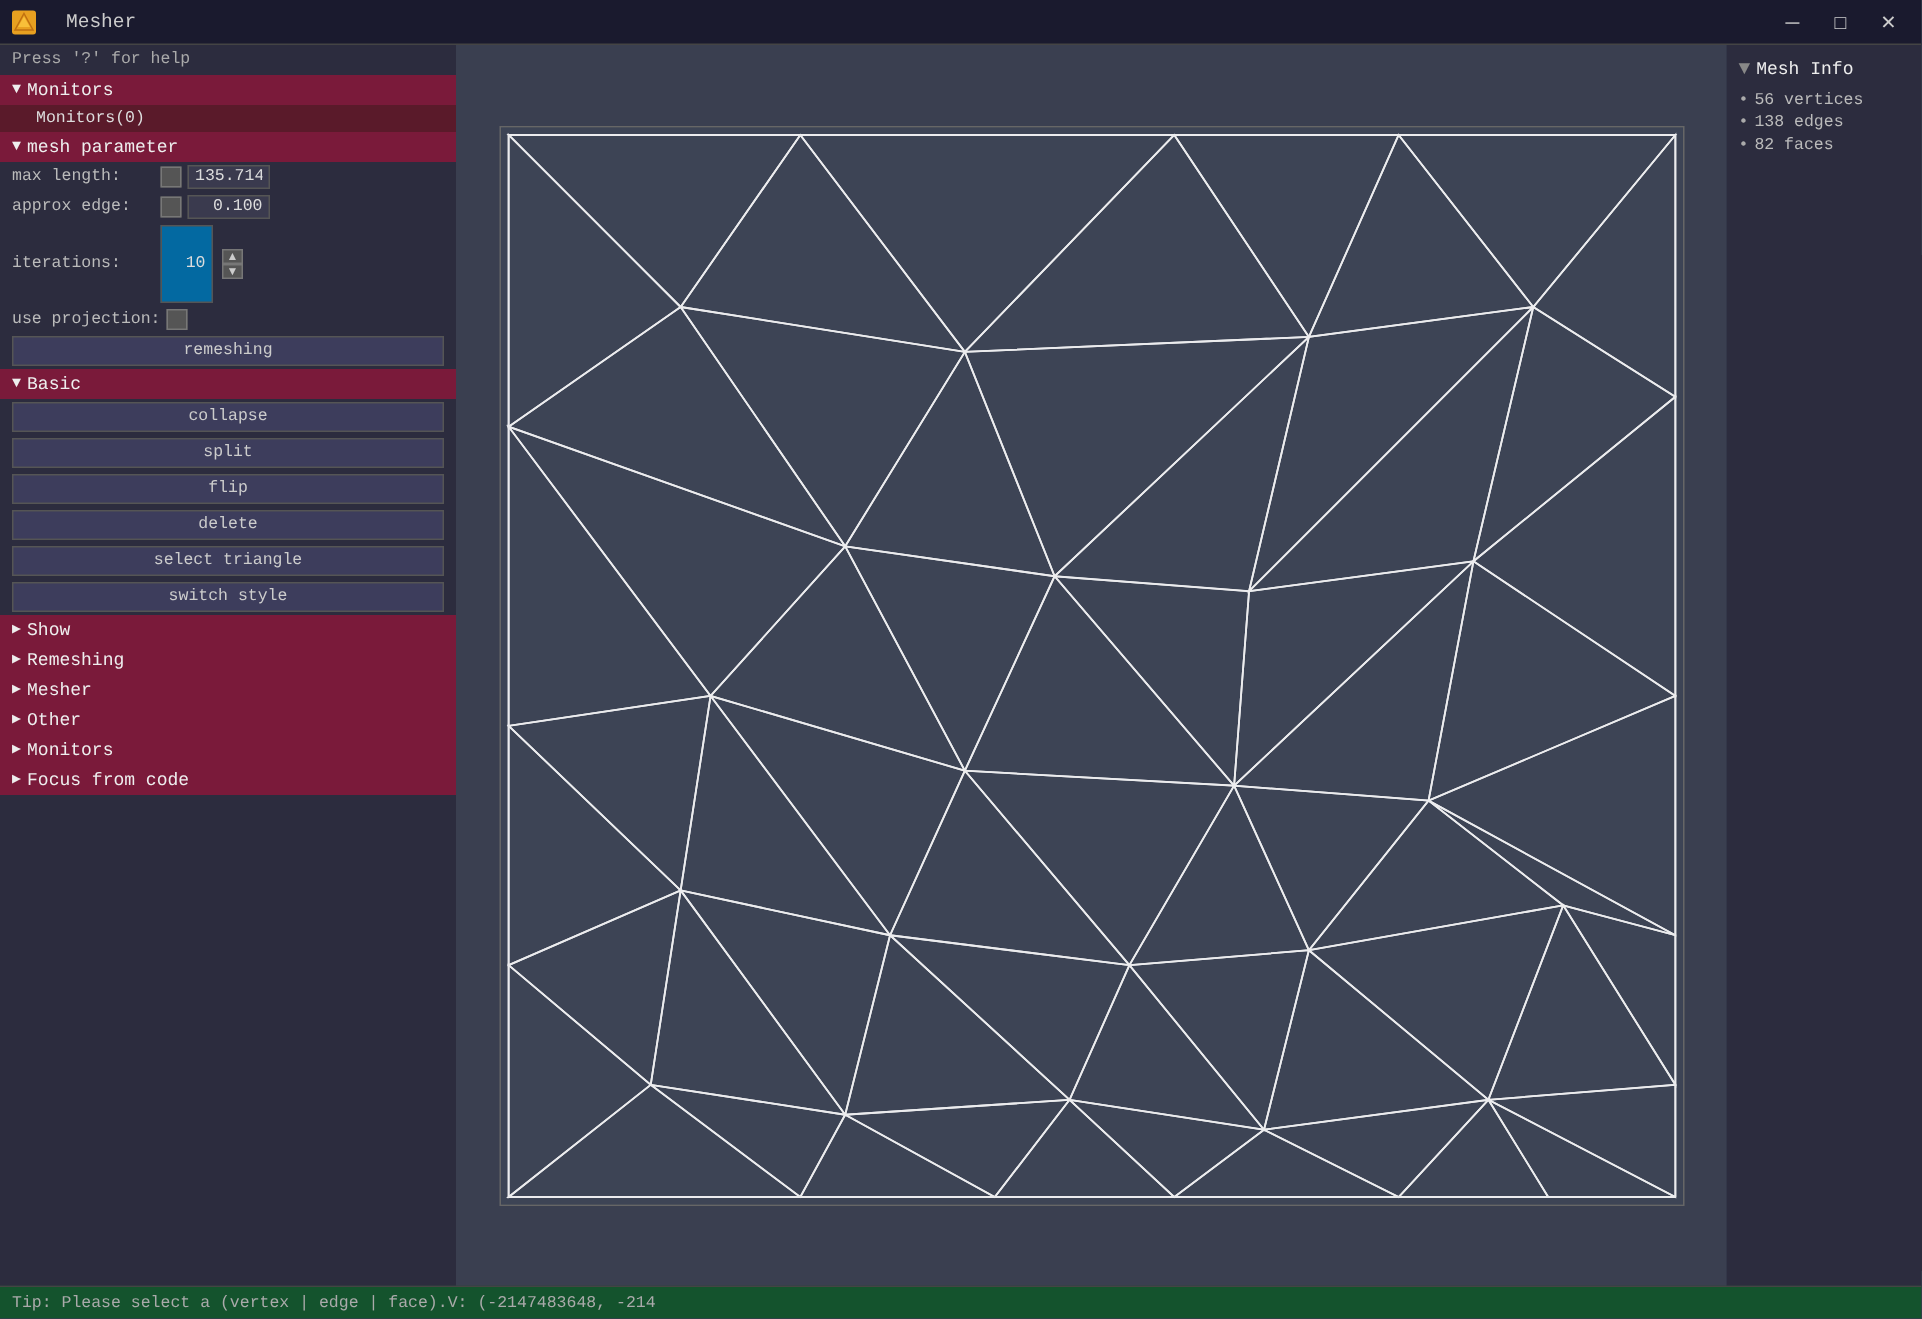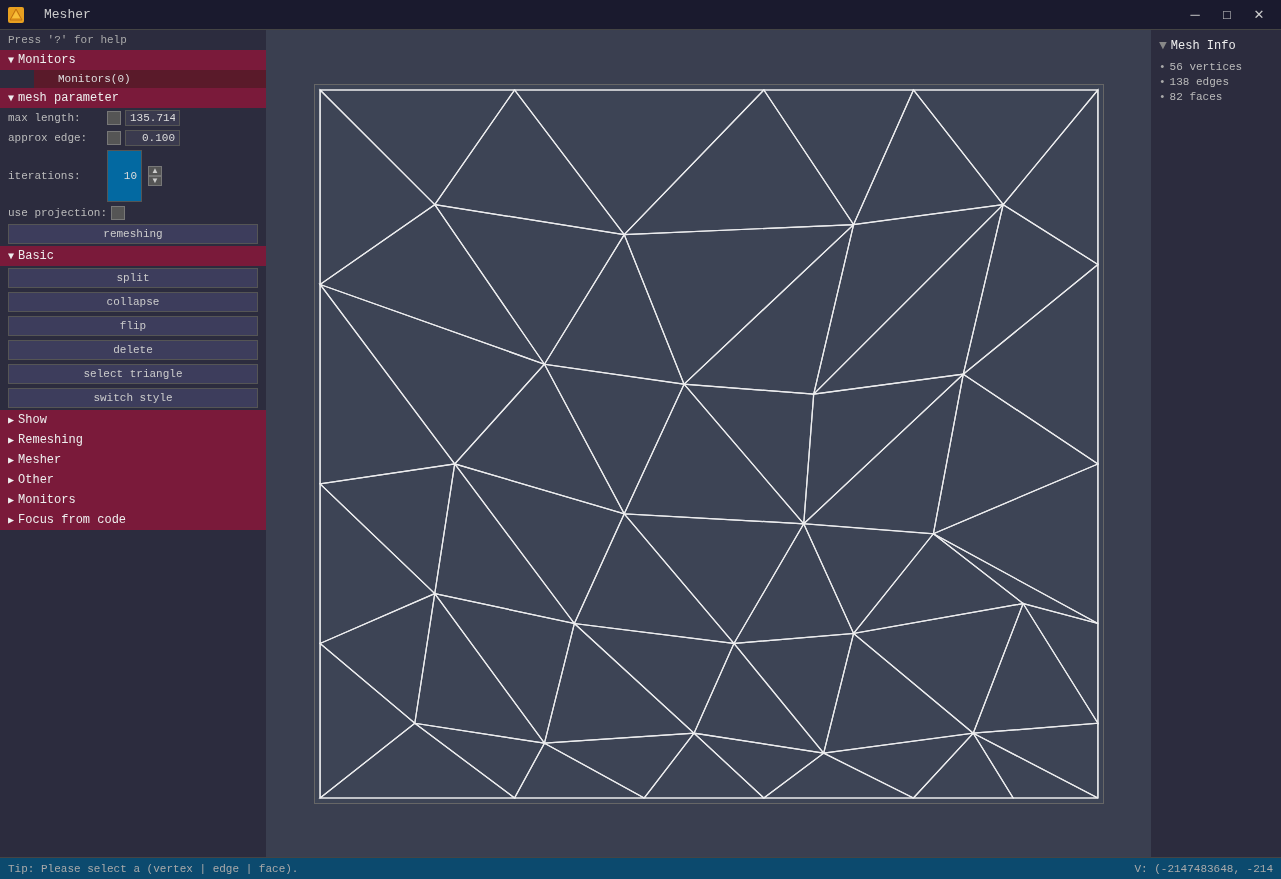--- a/index.html
+++ b/index.html
@@ -65,21 +65,21 @@
 
     
     #main {
       flex: 1;
       display: flex;
       position: relative;
     }
 
     
     #sidebar {
-      width: 266px;
+      width: 304px;
       background: #2c2c3e;
       display: flex;
       flex-direction: column;
       overflow-y: auto;
       flex-shrink: 0;
     }
 
     #press-hint {
       padding: 4px 8px;
       color: #aaa;
@@ -103,21 +103,20 @@
 
     .sub-header {
       background: #5a1a2a;
       color: #ddd;
       padding: 3px 8px;
       display: flex;
       align-items: center;
       gap: 4px;
       cursor: pointer;
       font-size: 11px;
-      margin-left: 34px;
     }
 
     .param-row {
       display: flex;
       align-items: center;
       padding: 2px 8px;
       gap: 4px;
       font-size: 11px;
       color: #bbb;
     }
@@ -221,29 +220,28 @@
       font-size: 11px;
       margin-bottom: 3px;
     }
     .bullet {
       color: #aaa;
     }
 
     
     #statusbar {
       height: 22px;
-      background: #0c4a6e;
+      background: #14532d;
       border-top: 1px solid #444;
       display: flex;
       align-items: center;
-      justify-content: space-between;
+      justify-content: flex-start;
       padding: 0 8px;
       font-size: 11px;
       color: #aaa;
-      gap: 15px;
     }
   </style>
 </head>
 <body>
 
 <div id="titlebar">
   <div id="titlebar-left">
     <div id="app-icon">
       <svg width="14" height="14" viewBox="0 0 14 14">
         <polygon points="7,1 13,12 1,12" fill="#e8a020" stroke="#c07010" stroke-width="1"></polygon>
@@ -298,22 +296,22 @@
     <div class="param-row">
       <span class="param-label">use projection:</span>
       <div class="param-checkbox"></div>
     </div>
     <button class="action-btn">remeshing</button>
 
     <div class="section-header">
       <span class="arrow">▼</span>
       <span>Basic</span>
     </div>
+    <button class="action-btn">collapse</button>
     <button class="action-btn">split</button>
-    <button class="action-btn">collapse</button>
     <button class="action-btn">flip</button>
     <button class="action-btn">delete</button>
     <button class="action-btn">select triangle</button>
     <button class="action-btn">switch style</button>
 
     <div class="collapsed-section">
       <span class="arrow-right">▶</span>
       <span>Show</span>
     </div>
     <div class="collapsed-section">

